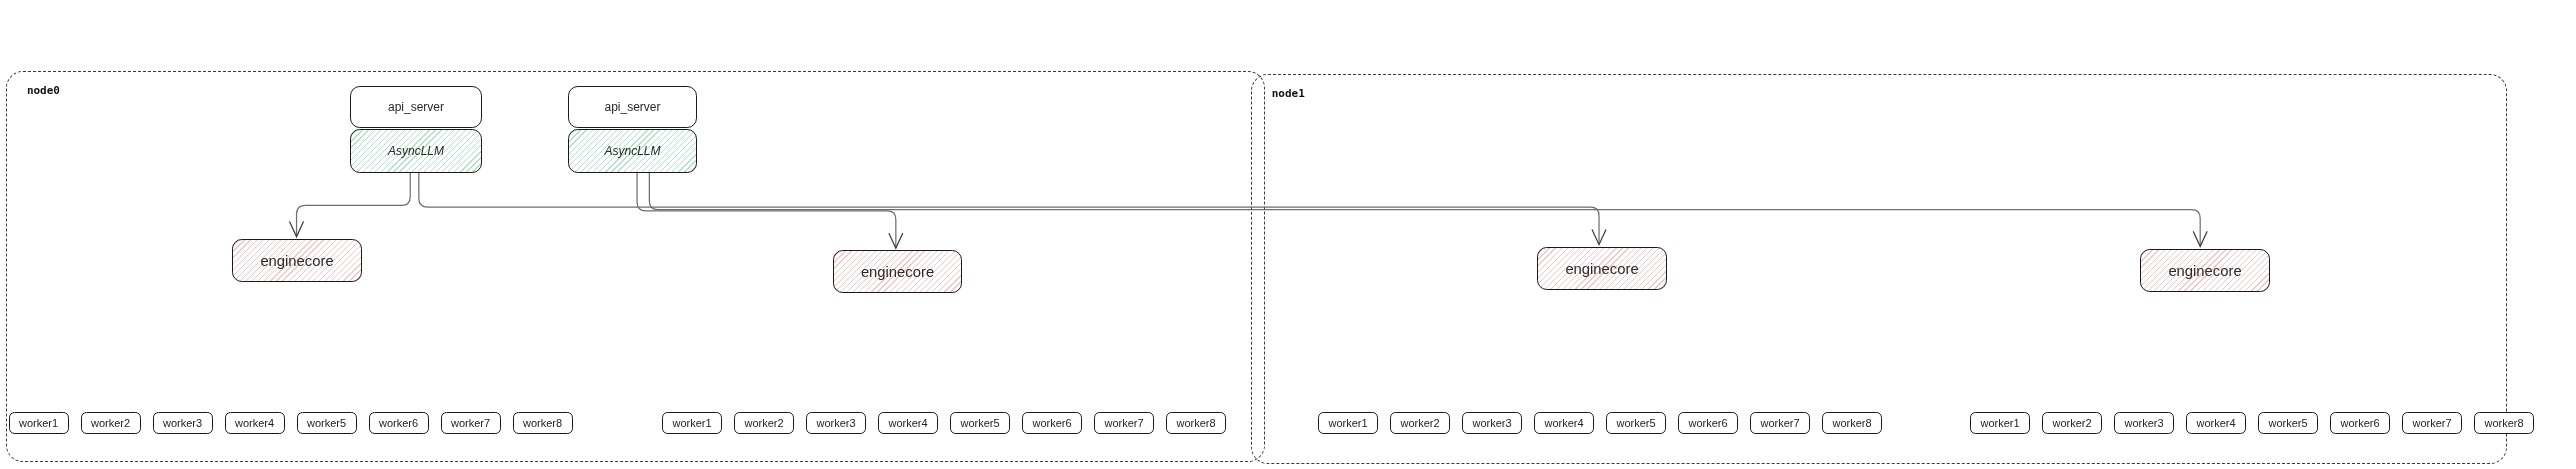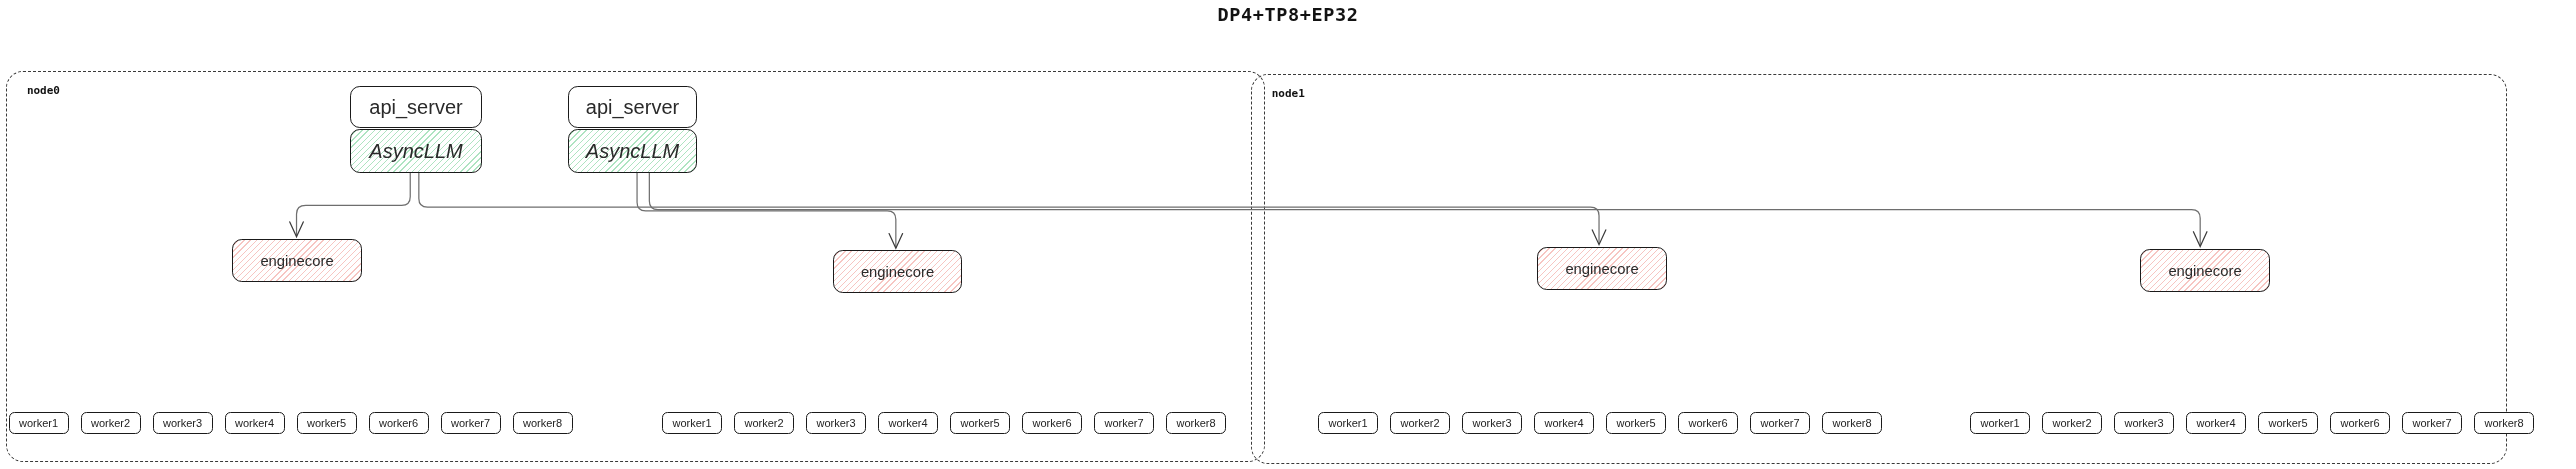--- a/index.html
+++ b/index.html
@@ -29,21 +29,21 @@
     position:absolute;left:19.7px;top:12.3px;
     font-family:"DejaVu Sans Mono", monospace;
     font-size:11px;font-weight:600;color:#111;
   }
   .big-box{
     position:absolute;
     border:1.5px solid var(--box-border);
     border-radius:9.8px;
     background:#ffffff;
     display:flex;align-items:center;justify-content:center;
-    font-size:20px;color:#2a2a2a;
+    font-size:12px;color:#2a2a2a;
     box-sizing:border-box;
   }
   .hatch-green{
     background-image:repeating-linear-gradient(135deg, transparent 0 3.4px, var(--green-hatch) 3.4px 4.3px);
     font-style:italic;
   }
   .hatch-pink{
     background-image:repeating-linear-gradient(135deg, transparent 0 3.4px, var(--pink-hatch) 3.4px 4.3px);
   }
   
@@ -76,21 +76,20 @@
   }
   svg.wires{position:absolute;left:0;top:0;pointer-events:none;}
   .wire{fill:none;stroke:var(--wire);stroke-width:2px;}
   .arrowhead{fill:none;stroke:var(--arrow);stroke-width:2px;stroke-linecap:round;}
 </style>
 </head>
 <body>
 
 <div id="canvas" style="--green-hatch: rgba(120,210,152,0.6); --pink-hatch: rgba(240,150,144,0.55); --wire: #6e6e6e; --arrow: #3a3a3a; --box-border: #1a1a1a; --node-border: #3a3a3a;">
 
-  <div class="title">DP4+TP8+EP32</div>
 
   <div class="node-box" id="node0">
     <div class="node-label">node0</div>
   </div>
 
   <div class="node-box" id="node1">
     <div class="node-label">node1</div>
   </div>
 
   <svg class="wires" width="2576" height="469" viewBox="0 0 4188 763">

